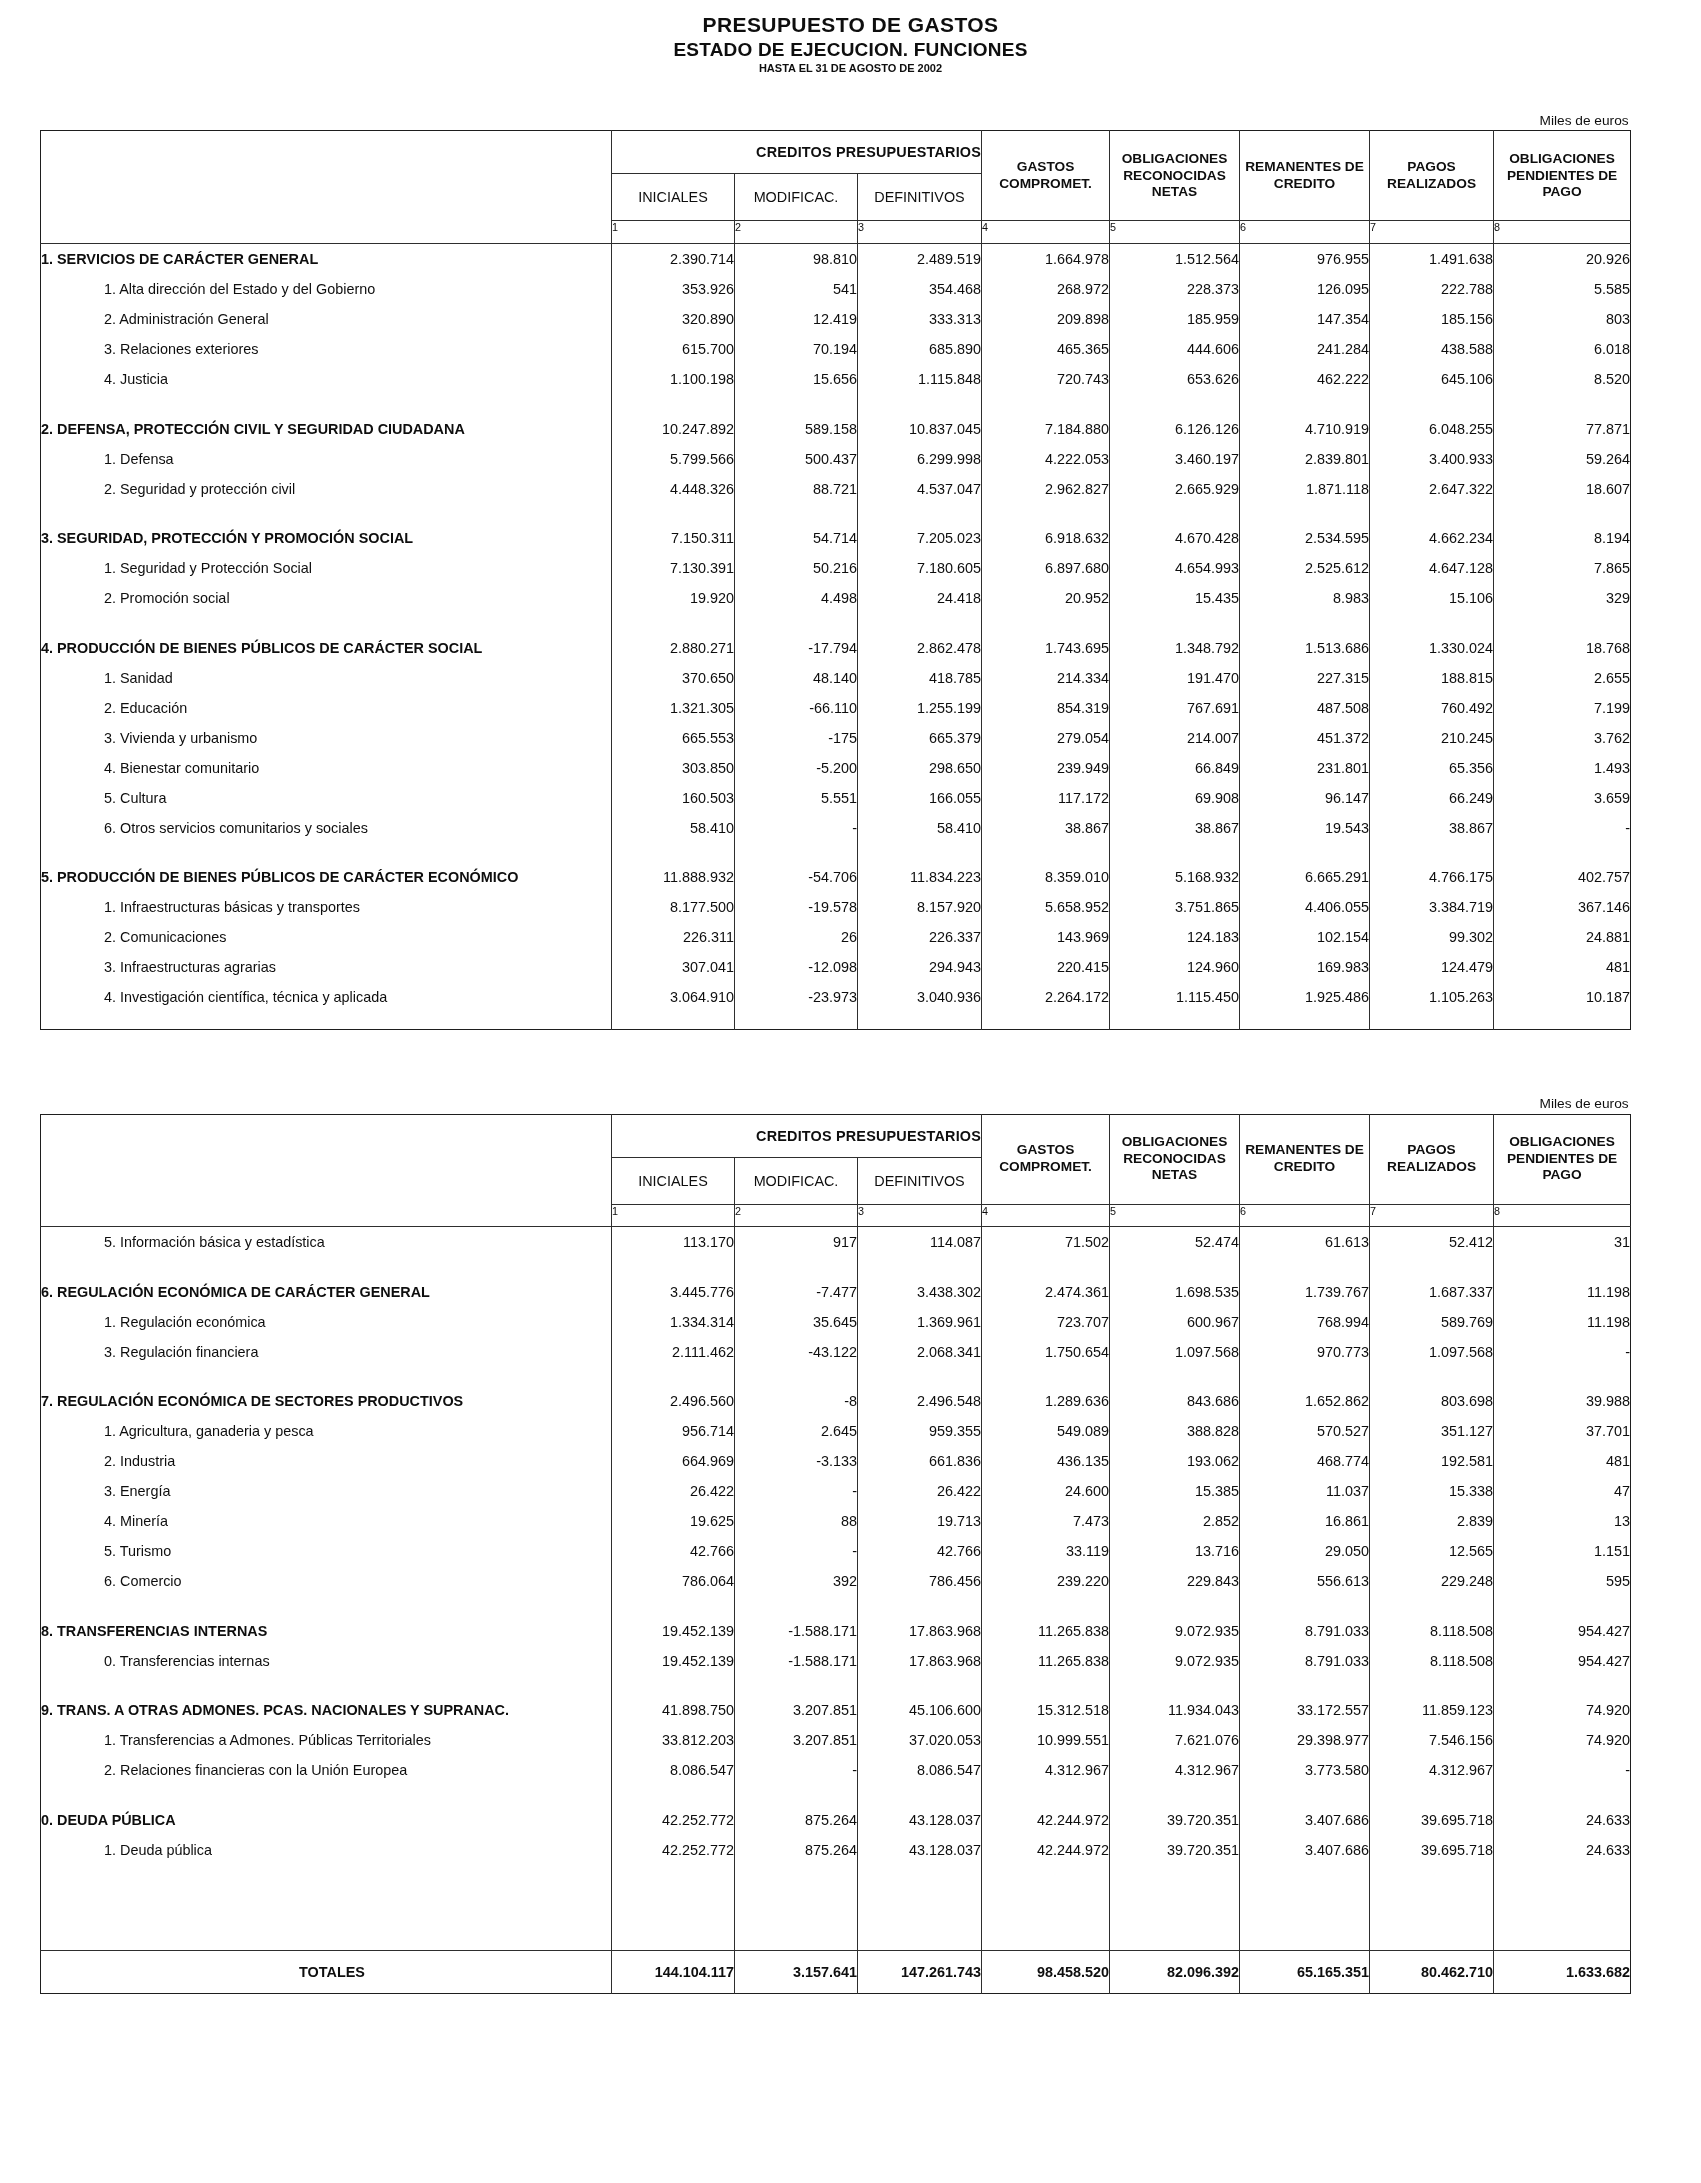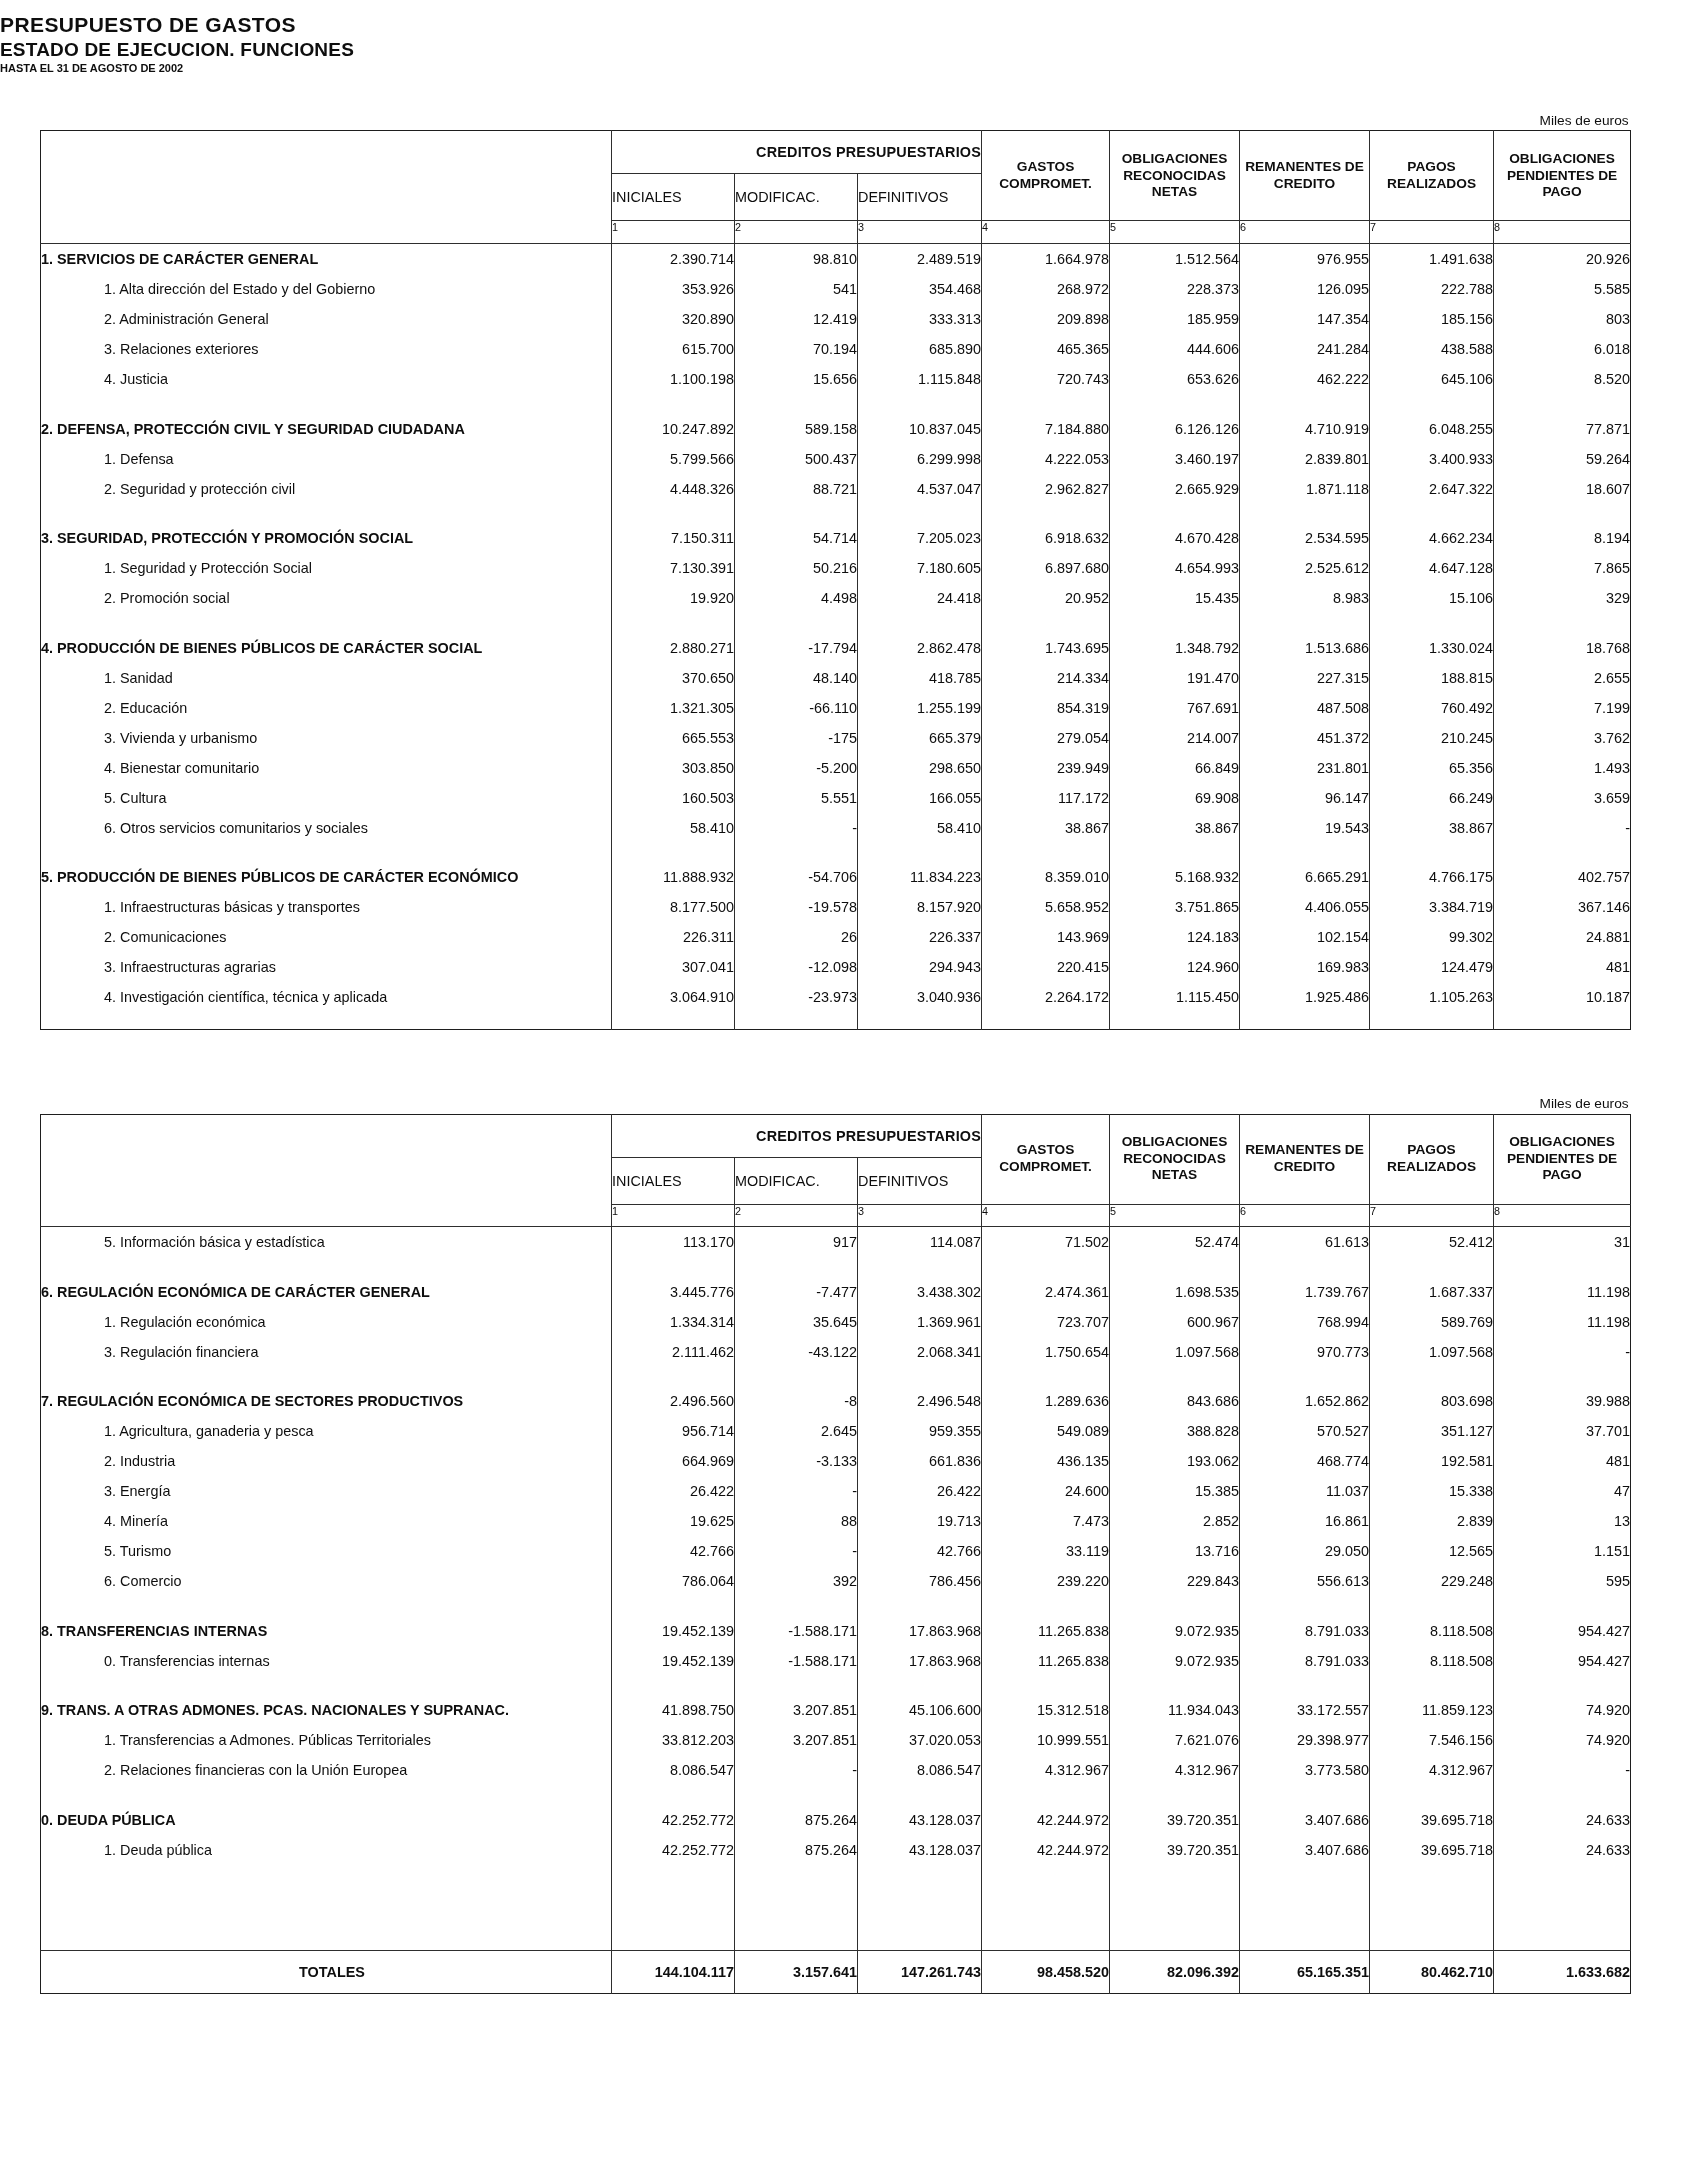--- a/index.html
+++ b/index.html
@@ -1,21 +1,21 @@
 <!DOCTYPE html>
 <html style="font-size:11.5px"><head>
 <meta charset="utf-8">
 <style>
   html,body { margin:0; padding:0; background:#e8e8e8; }
   .page {
     width:1701px; height:2183px; margin:0 auto; background:#ffffff;
     font-family:"Liberation Sans", sans-serif; color:#0e0e0e;
     box-sizing:border-box; padding-top:11.5px; position:relative; overflow:hidden;
   }
-  .title-block { text-align:left; line-height:1.25; }
+  .title-block { text-align:center; line-height:1.25; }
   .title-line1 { font-size:21px; font-weight:bold; letter-spacing:0.4px; }
   .title-line2 { font-size:19px; font-weight:bold; letter-spacing:0.2px; }
   .title-line3 { font-size:11px; font-weight:bold; }
 
   .table-wrap { width:1590px; margin-left:40px; }
   .unit-label { text-align:right; font-size:13.7px; padding-right:1.4px; margin-bottom:2.2px; }
   .unit-label-1 { margin-top:38px; }
   .unit-label-2 { margin-top:66px; }
 
   table.budget-table {
@@ -33,21 +33,21 @@
     height:42px; text-align:right; vertical-align:middle; font-weight:bold;
     font-size:14.4px; border-bottom:0.7px solid #2e2e2e; letter-spacing:0.2px;
   }
   .hrow-a th.spanhead {
     text-align:center; vertical-align:middle; font-weight:bold; font-size:13.7px;
     line-height:1.22; white-space:normal; padding:2.9px 2.9px;
     border-bottom:1.4px solid #2e2e2e;
   }
   th.labelcol { border-bottom:1.4px solid #2e2e2e; }
   .hrow-b th {
-    height:46px; text-align:left; vertical-align:middle; font-weight:bold;
+    height:46px; text-align:center; vertical-align:middle; font-weight:bold;
     font-size:14.4px; border-bottom:1.4px solid #2e2e2e;
   }
   .hrow-num td {
     height:21.6px; font-size:10.8px; text-align:left; vertical-align:top;
     padding:1.4px 0 0 3.6px; border-bottom:1.4px solid #2e2e2e;
   }
 
   
   tbody td { height:30px; vertical-align:middle; }
   td.num { text-align:right; padding-right:8.7px; }

